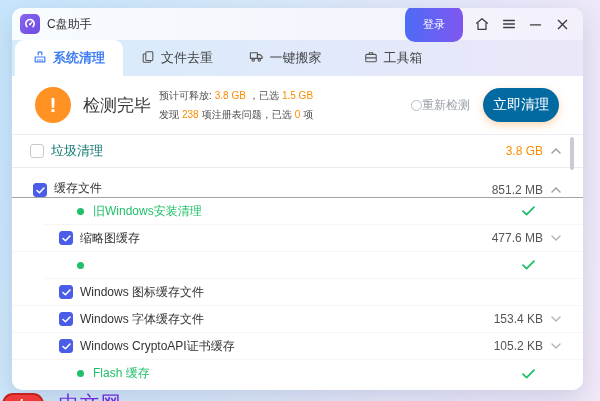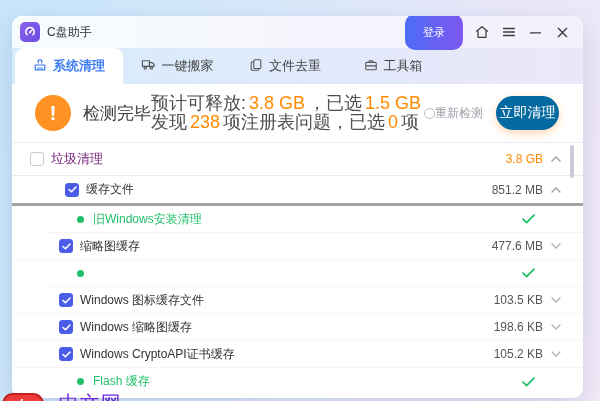--- a/index.html
+++ b/index.html
@@ -3,21 +3,21 @@
 <meta charset="utf-8">
 <style>
   * { margin:0; padding:0; box-sizing:border-box; }
   html,body { width:600px; height:401px; overflow:hidden; }
   body {
     font-family:"Liberation Sans","DejaVu Sans",sans-serif;
     background:linear-gradient(105deg,#c7e6fb 0%,#d9e9fa 40%,#e9e8f9 70%,#f3eaf8 100%);
     position:relative;
   }
   .window {
-    position:absolute; left:12px; top:16px; width:571px; height:382px;
+    position:absolute; left:12px; top:8px; width:571px; height:382px;
     background:#fff; border-radius:10px;
     box-shadow:0 8px 26px rgba(110,130,175,.28);
     overflow:hidden;
   }
   
   .titlebar { height:32px; display:flex; align-items:center; padding:0 12px 0 8px;
     background:linear-gradient(90deg,#f7fcff,#f3f0fb); }
   .logo { width:20px; height:20px; border-radius:5px;
     background:linear-gradient(135deg,#8a64f2,#6c4ce0);
     display:flex; align-items:center; justify-content:center; flex:0 0 auto; }
@@ -33,42 +33,42 @@
   .tab { width:108px; display:flex; align-items:center; justify-content:center; gap:6px;
     font-size:13px; color:#444; cursor:pointer; }
   .tab.active { background:#fff; border-radius:9px 9px 0 0; color:#3f7df5; font-weight:bold; }
   
   .status { height:59px; display:flex; align-items:center; padding:0 24px 0 23px;
     border-bottom:1px solid #ededf2; }
   .warn { width:36px; height:36px; border-radius:50%; background:#ff9222; color:#fff;
     font-weight:bold; font-size:21px; display:flex; align-items:center; justify-content:center;
     flex:0 0 auto; }
   .status-title { font-size:17px; color:#3a3a3a; margin-left:12px; white-space:nowrap;text-align:right; }
-  .status-lines { margin-left:0; font-size:18px; color:#4f4f4f; line-height:19px; white-space:nowrap; }
+  .status-lines { margin-left:8px; font-size:10px; color:#4f4f4f; line-height:19px; white-space:nowrap; }
   .orange { color:#ff8a00; }
   .sp { margin:0 3px; }
   .rescan { margin-left:auto; display:flex; align-items:center; color:#9aa0a8;
     font-size:12px; cursor:pointer; white-space:nowrap; }
   .radio { width:11px; height:11px; border:1px solid #b9bfc8; border-radius:50%; background:#fff; }
   .clean-btn { margin-left:13px; width:76px; height:34px; border:none; border-radius:17px;
     background:#0369a1; color:#fff; font-size:14px; cursor:pointer; font-family:inherit;
     box-shadow:0 3px 8px rgba(255,138,28,.35); }
   
   .row { display:flex; align-items:center; padding-right:14px; cursor:pointer; }
   .row-group { height:33px; padding-left:18px; border-bottom:1px solid #ebebee; }
-  .row-sub { height:30px; padding-left:53px; border-bottom:3px solid #a3a3a3; }
+  .row-sub { height:30px; padding-left:21px; border-bottom:1px solid #a3a3a3;align-items:flex-end; }
   .row-item { height:27px; padding-left:47px; border-bottom:1px solid #f6f6f8; }
   .row-item.done { padding-left:33px;margin-left:32px; }
   .row:last-child { border-bottom:none; }
   .checkbox { width:14px; height:14px; border-radius:3px; border:1px solid #c6c9d0;
     background:#fff; flex:0 0 auto; display:flex; align-items:center; justify-content:center; }
   .checkbox.checked { background:#4a5ce8; border-color:#4a5ce8; }
   .dot { width:7px; height:7px; border-radius:50%; background:#20c06a; flex:0 0 auto; }
   .rlabel { margin-left:7px; font-size:12px; color:#333; white-space:nowrap; }
-  .rlabel.blue { color:#701a75; font-size:13px; }
+  .rlabel.blue { color:#0f766e; font-size:13px; }
   .rlabel.green { color:#20c06a; margin-left:9px; }
   .rright { margin-left:auto; display:flex; align-items:center; }
   .rvalue { font-size:12px; color:#555; white-space:nowrap; }
   .rvalue.orange { color:#ff8a00; }
   .chev-slot { width:26px; display:flex; align-items:center; justify-content:center; }
   .check-slot { width:30px; display:flex; align-items:center; justify-content:center; }
   .scroll-thumb { position:absolute; right:9px; top:129px; width:4px; height:33px;
     border-radius:2px; background:#c9ccd4; cursor:pointer; }
   
   .watermark { position:absolute; left:2px; top:390px; display:flex; align-items:center; gap:15px; }
@@ -122,37 +122,37 @@
         <svg width="14" height="14" viewBox="0 0 16 16" fill="none" stroke="#3f7df5" stroke-width="1.4" stroke-linejoin="round">
           <path d="M6 6V2.5h4V6"></path>
             <path d="M2.5 13.5v-5.5h11v5.5z"></path>
             <path d="M5.5 10.5v1.8M8 10.5v1.8M10.5 10.5v1.8"></path>
         </svg>
       </span>
       <span>系统清理</span>
     </div>
     <div class="tab">
       <span>
+        <svg width="14" height="14" viewBox="0 0 16 16" fill="none" stroke="#555" stroke-width="1.2" stroke-linejoin="round">
+          <rect x="5.5" y="2" width="8" height="10" rx="1"></rect>
+            <path d="M5.5 4.5H3.5a1 1 0 0 0-1 1V13a1 1 0 0 0 1 1H10a1 1 0 0 0 1-1v-1"></path>
+        </svg>
+      </span>
+      <span>文件去重</span>
+    </div>
+    <div class="tab">
+      <span>
         <svg width="15" height="15" viewBox="0 0 16 16" fill="none" stroke="#555" stroke-width="1.2" stroke-linejoin="round">
           <rect x="1.5" y="4" width="7.5" height="6"></rect>
             <path d="M9 6h3l2 2.2V10H9z"></path>
           <circle cx="4.5" cy="11.8" r="1.3"></circle>
             <circle cx="11" cy="11.8" r="1.3"></circle>
         </svg>
       </span>
       <span>一键搬家</span>
-    </div>
-    <div class="tab">
-      <span>
-        <svg width="14" height="14" viewBox="0 0 16 16" fill="none" stroke="#555" stroke-width="1.2" stroke-linejoin="round">
-          <rect x="5.5" y="2" width="8" height="10" rx="1"></rect>
-            <path d="M5.5 4.5H3.5a1 1 0 0 0-1 1V13a1 1 0 0 0 1 1H10a1 1 0 0 0 1-1v-1"></path>
-        </svg>
-      </span>
-      <span>文件去重</span>
     </div>
     <div class="tab">
       <span>
         <svg width="14" height="14" viewBox="0 0 16 16" fill="none" stroke="#555" stroke-width="1.2" stroke-linejoin="round">
           <rect x="2" y="5" width="12" height="8.5" rx="1.2"></rect>
             <path d="M6 5V3.2h4V5"></path>
             <path d="M2 9h12"></path>
         </svg>
       </span>
       <span>工具箱</span>
@@ -251,39 +251,31 @@
       </span>
     </div>
 
     <div class="row row-item">
       <span class="checkbox checked">
         <svg width="9" height="7" viewBox="0 0 10 8" fill="none" stroke="#fff" stroke-width="1.8" stroke-linecap="round" stroke-linejoin="round">
             <path d="M1 4 L3.8 6.6 L9 1.2"></path>
           </svg>
       </span>
       <span class="rlabel">Windows 图标缓存文件</span>
-      <span class="rright">
-        <span class="rvalue">103.5 KB</span>
-        <span class="chev-slot">
-          <svg width="10" height="6" viewBox="0 0 10 6" fill="none" stroke="#b0b3ba" stroke-width="1.4" stroke-linecap="round">
-              <path d="M1 1 L5 5 L9 1"></path>
-            </svg>
-        </span>
-      </span>
     </div>
 
     <div class="row row-item">
       <span class="checkbox checked">
         <svg width="9" height="7" viewBox="0 0 10 8" fill="none" stroke="#fff" stroke-width="1.8" stroke-linecap="round" stroke-linejoin="round">
             <path d="M1 4 L3.8 6.6 L9 1.2"></path>
           </svg>
       </span>
-      <span class="rlabel">Windows 缩略图缓存</span>
-      <span class="rright">
-        <span class="rvalue">198.6 KB</span>
+      <span class="rlabel">Windows 字体缓存文件</span>
+      <span class="rright">
+        <span class="rvalue">153.4 KB</span>
         <span class="chev-slot">
           <svg width="10" height="6" viewBox="0 0 10 6" fill="none" stroke="#b0b3ba" stroke-width="1.4" stroke-linecap="round">
               <path d="M1 1 L5 5 L9 1"></path>
             </svg>
         </span>
       </span>
     </div>
 
     <div class="row row-item">
       <span class="checkbox checked">

